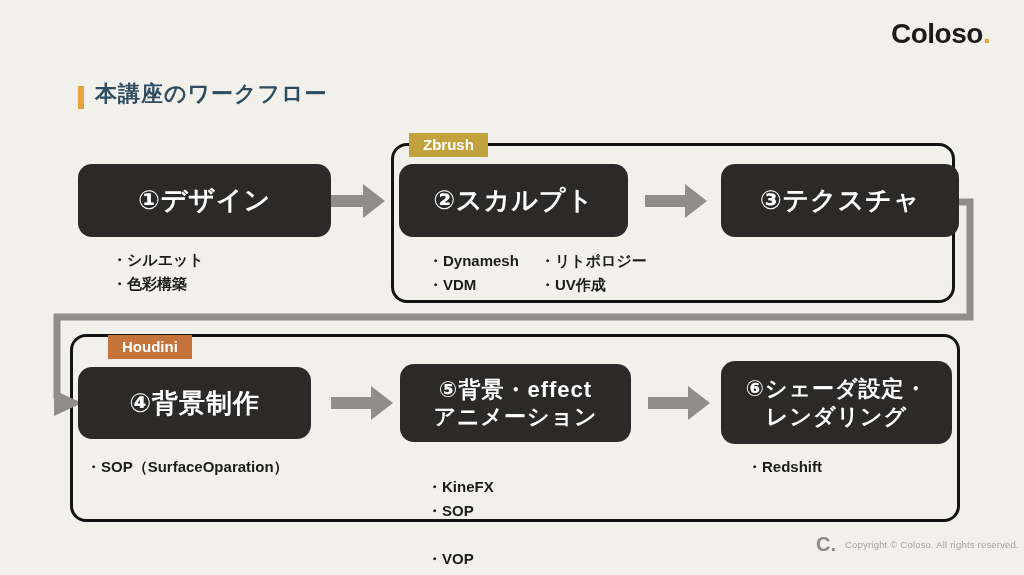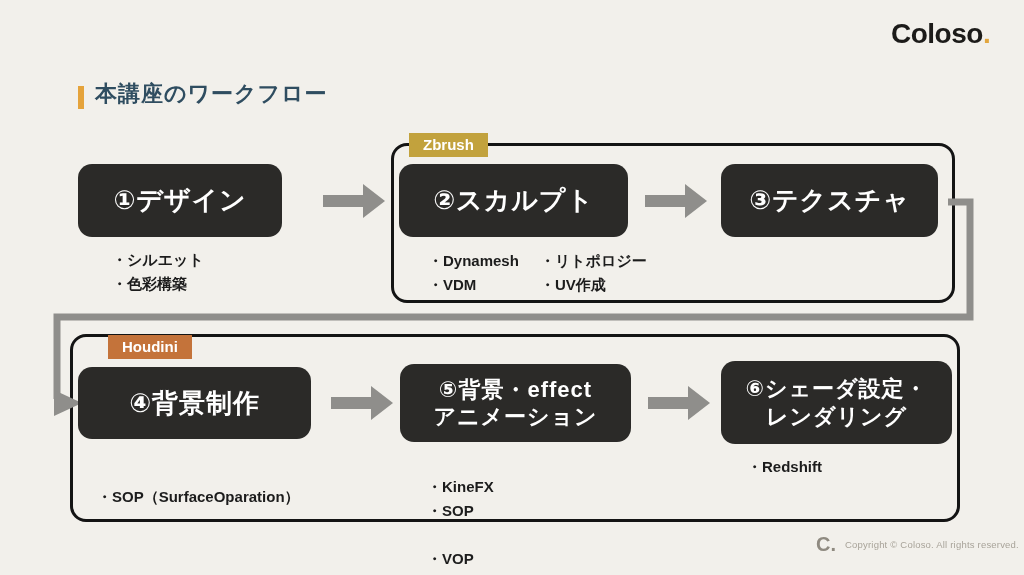--- a/index.html
+++ b/index.html
@@ -32,38 +32,38 @@
   }
   .label-zbrush  { left: 409px; top: 133px; background: #c2a23d; }
   .label-houdini { left: 108px; top: 335px; background: #c4733a; }
 
   
   .step-box {
     position: absolute; background: #2b2a28; border-radius: 14px; color: #ffffff;
     font-weight: bold; display: flex; flex-direction: column; align-items: center;
     justify-content: center; text-align: center; z-index: 3;
   }
-  .step-1 { left: 78px;  top: 164px; width: 204px; height: 73px; font-size: 26px; }
+  .step-1 { left: 78px;  top: 164px; width: 253px; height: 73px; font-size: 26px; }
   .step-2 { left: 399px; top: 164px; width: 229px; height: 73px; font-size: 26px; }
-  .step-3 { left: 721px; top: 164px; width: 217px; height: 73px; font-size: 26px; }
+  .step-3 { left: 721px; top: 164px; width: 238px; height: 73px; font-size: 26px; }
   .step-4 { left: 78px;  top: 367px; width: 233px; height: 72px; font-size: 26px; }
   .step-5 { left: 400px; top: 364px; width: 231px; height: 78px; font-size: 22px; }
   .step-6 { left: 721px; top: 361px; width: 231px; height: 83px; font-size: 22px; }
   .step-title-line { line-height: 1.25; letter-spacing: 1px; }
 
   
   .bullets {
     position: absolute; font-size: 15px; font-weight: bold; color: #1c1c1c;
     line-height: 24px; white-space: nowrap; z-index: 3;
   }
   .bul-1  { left: 112px; top: 248px; }
   .bul-2a { left: 428px; top: 249px; }
   .bul-2b { left: 540px; top: 249px; }
   .bul-3  { left: 747px; top: 249px; }
-  .bul-4  { left: 97px;  top: 455px; margin-top: 30px; }
+  .bul-4  { left: 86px;  top: 455px; }
   .bul-5  { left: 427px; top: 455px; margin-top: 20px; }
   .bul-5 .bullet-row { display: flex; gap: 24px; flex-direction: column; }
   .bul-6  { left: 747px; top: 455px; }
 
   
   .arrow { position: absolute; z-index: 2; }
   .arrow-1 { left: 323px; top: 184px; }
   .arrow-2 { left: 645px; top: 184px; }
   .arrow-3 { left: 331px; top: 386px; }
   .arrow-4 { left: 648px; top: 386px; }

